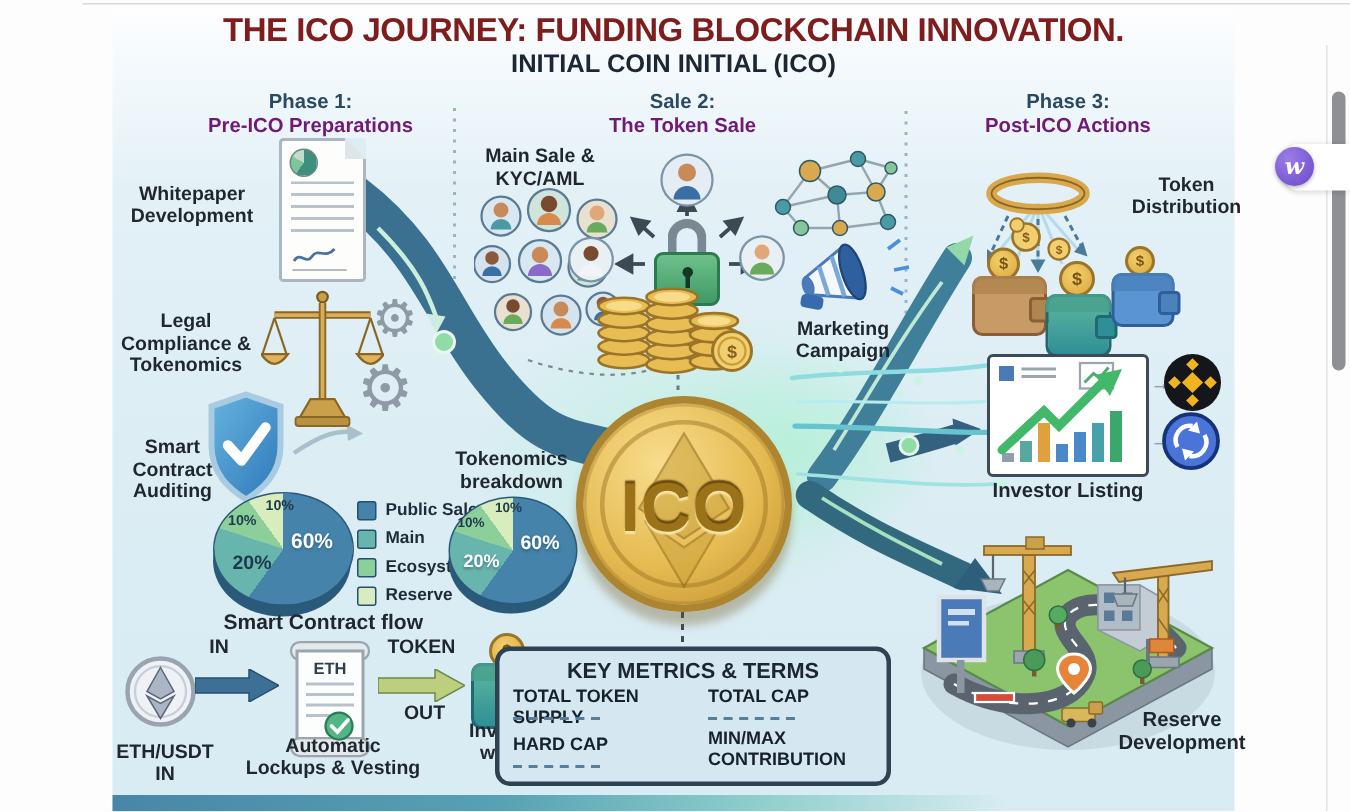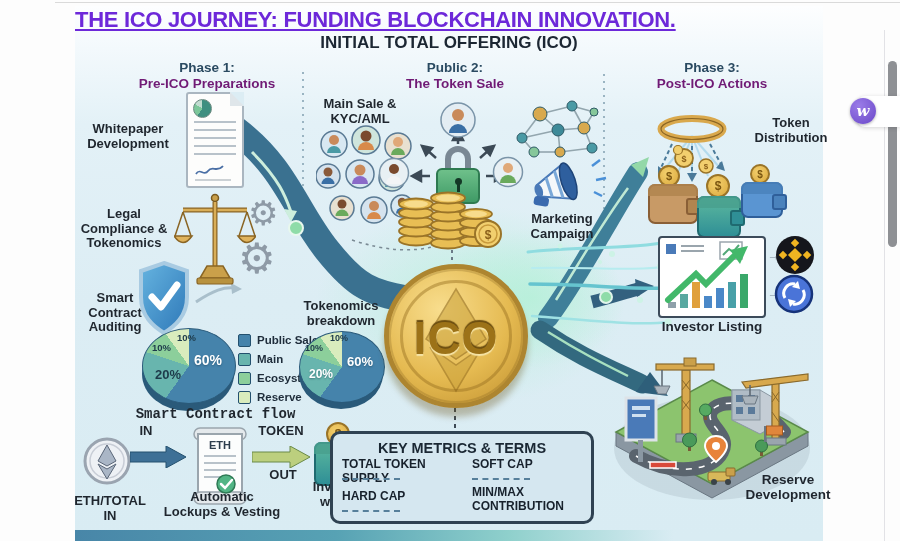--- a/index.html
+++ b/index.html
@@ -4,22 +4,22 @@
 <style>
   html,body{margin:0;padding:0;background:#ffffff;}
   .page{position:relative;width:900px;height:541px;overflow:hidden;background:#fdfdfd;
         font-family:"Liberation Sans",sans-serif;}
   .abs{position:absolute;}
   .lbl{position:absolute;font-weight:bold;color:#1f262e;text-align:center;
        white-space:pre-line;line-height:1.12;}
   .info-bg{left:75px;top:6px;width:748px;height:535px;
      background:linear-gradient(180deg,#fdfeff 0%,#f3f9fc 8%,#e3f1f7 22%,#dcedf4 55%,#d9ecf3 100%);}
   .topline{left:55px;top:2px;width:845px;height:1px;background:#dadada;}
-  .title{left:75px;top:7px;width:748px;font-size:22px;font-weight:bold;
-         color:#6d28d9;letter-spacing:-0.3px;text-decoration:underline;}
+  .title{left:75px;top:7px;width:748px;text-align:center;font-size:22px;font-weight:bold;
+         color:#7f1d1d;letter-spacing:-0.3px;}
   .subtitle{left:75px;top:33px;width:748px;text-align:center;font-size:17px;font-weight:bold;color:#1c2733;}
   .phase-h{position:absolute;width:190px;text-align:center;font-weight:bold;line-height:1.2;}
   .phase-h .pl{font-size:13.5px;color:#2a4a61;display:block;}
   .phase-h .pn{font-size:13.5px;color:#701a75;display:block;}
   svg{display:block;}
   .overlay{left:0;top:0;width:900px;height:541px;pointer-events:none;}
   
   .doc{left:186px;top:92px;width:54px;height:92px;background:#fdfdfc;border:2px solid #aab6c0;
        border-radius:3px;}
   .doc .fold{position:absolute;right:-2px;top:-2px;width:0;height:0;
@@ -164,28 +164,28 @@
     </g>
 
     <g stroke="#4a90d8" stroke-width="2.5">
       <line x1="592" y1="166" x2="600" y2="160"></line>
         <line x1="596" y1="180" x2="606" y2="178"></line>
         <line x1="594" y1="192" x2="602" y2="196"></line>
     </g>
   </svg>
 
   <div class="abs title">THE ICO JOURNEY: FUNDING BLOCKCHAIN INNOVATION.</div>
-  <div class="abs subtitle">INITIAL TOTAL OFFERING (ICO)</div>
+  <div class="abs subtitle">INITIAL COIN INITIAL (ICO)</div>
 
   <div class="phase-h" style="left:112px;top:60px;">
     <span class="pl">Phase 1:</span>
     <span class="pn">Pre-ICO Preparations</span>
   </div>
   <div class="phase-h" style="left:360px;top:60px;">
-    <span class="pl">Public 2:</span>
+    <span class="pl">Sale 2:</span>
     <span class="pn">The Token Sale</span>
   </div>
   <div class="phase-h" style="left:617px;top:60px;">
     <span class="pl">Phase 3:</span>
     <span class="pn">Post-ICO Actions</span>
   </div>
 
   <div class="lbl" style="left:78px;top:122px;width:100px;font-size:13px;">Whitepaper
 Development</div>
   <div class="abs doc">
@@ -254,21 +254,21 @@
       </div>
     <div class="leg-row" style="top:38px;">
       <span class="leg-sq" style="background: rgb(140, 207, 155);"></span>
       <span class="leg-tx">Ecosystem</span>
       </div>
     <div class="leg-row" style="top:57px;">
       <span class="leg-sq" style="background: rgb(217, 236, 189);"></span>
       <span class="leg-tx">Reserve</span>
       </div>
   </div>
-  <div class="lbl" style="left:128px;top:407px;width:175px;font-size:14px;font-family:Liberation Mono, monospace;">Smart Contract flow</div>
+  <div class="lbl" style="left:128px;top:407px;width:175px;font-size:14px;">Smart Contract flow</div>
 
   <svg class="abs" style="left:82px;top:436px;" width="50" height="50">
     <circle cx="25" cy="25" r="22" fill="#eef1f5" stroke="#9aa4b0" stroke-width="3"></circle>
     <circle cx="25" cy="25" r="17" fill="none" stroke="#c8cdd6" stroke-width="1.5"></circle>
     <polygon points="25,9 34,25 25,30 16,25" fill="#aab6c6" stroke="#5a6678" stroke-width="1"></polygon>
     <polygon points="16,28 25,33 34,28 25,43" fill="#aab6c6" stroke="#5a6678" stroke-width="1"></polygon>
   </svg>
   <div class="lbl" style="left:134px;top:424px;width:24px;font-size:13px;">IN</div>
   <svg class="abs" style="left:130px;top:446px;" width="56" height="22">
     <polygon points="0,6 36,6 36,0 56,11 36,22 36,16 0,16" fill="#3e7096" stroke="#24506e" stroke-width="1"></polygon>
@@ -292,21 +292,21 @@
     <polygon points="0,6 38,6 38,0 58,11 38,22 38,16 0,16" fill="#bccf7e" stroke="#6a8a48" stroke-width="1"></polygon>
   </svg>
   <div class="lbl" style="left:258px;top:468px;width:50px;font-size:13px;">OUT</div>
   <div class="wallet" style="left:314px;top:430px;width:50px;height:56px;">
     <div class="w-coin" style="left:12px;top:-8px;width:24px;height:24px;font-size:12px;line-height:21px;">$</div>
     <div class="w-body" style="height:44px;background:linear-gradient(180deg,#5cb89e,#2f8f96);border:2px solid #1f6a70;"></div>
     <div class="w-flap" style="top:12px;background:#49a08e;"></div>
     <div class="w-clasp" style="right:-4px;top:26px;width:13px;height:14px;background:#2f8f96;border:2px solid #1f6a70;"></div>
     <div class="w-dot" style="right:1px;top:32px;background:#d9a83c;"></div>
   </div>
-  <div class="lbl" style="left:70px;top:494px;width:80px;font-size:13px;">ETH/TOTAL
+  <div class="lbl" style="left:70px;top:494px;width:80px;font-size:13px;">ETH/USDT
 IN</div>
   <div class="lbl" style="left:146px;top:490px;width:152px;font-size:13px;">Automatic
 Lockups &amp; Vesting</div>
   <div class="lbl" style="left:296px;top:480px;width:84px;font-size:13px;">Investor
 wallet</div>
 
   <div class="lbl" style="left:312px;top:97px;width:96px;font-size:13px;">Main Sale &amp;
 KYC/AML</div>
   <svg class="abs" style="left:316px;top:124px;" width="102" height="122">
     <g stroke="#5a7a94" stroke-width="1.5">
@@ -468,21 +468,21 @@
   <div class="abs coin">
     <div class="ring"></div>
     <svg width="134" height="134" style="position:absolute;left:0;top:0;">
       <polygon points="67,20 97,70 67,90 37,70" fill="#caa23c" opacity="0.55" stroke="#8a6418" stroke-width="1.5"></polygon>
       <polygon points="41,78 67,96 93,78 67,122" fill="#caa23c" opacity="0.5" stroke="#8a6418" stroke-width="1.5"></polygon>
     </svg>
     <div class="cointxt">ICO</div>
   </div>
   <div class="mt" style="left:342px;top:458px;width:130px;">TOTAL TOKEN SUPPLY</div>
   <div class="mdash" style="left:342px;top:478px;"></div>
-  <div class="mt" style="left:472px;top:458px;width:100px;">SOFT CAP</div>
+  <div class="mt" style="left:472px;top:458px;width:100px;">TOTAL CAP</div>
   <div class="mdash" style="left:472px;top:478px;"></div>
   <div class="mt" style="left:342px;top:490px;width:100px;">HARD CAP</div>
   <div class="mdash" style="left:342px;top:510px;"></div>
   <div class="mt" style="left:472px;top:486px;width:110px;">MIN/MAX
 CONTRIBUTION</div>
 
   <div class="lbl" style="left:748px;top:116px;width:86px;font-size:13px;">Token
 Distribution</div>
   <svg class="abs" style="left:650px;top:114px;" width="84" height="80">
     <g stroke="rgba(140,200,230,0.55)" stroke-width="2">

